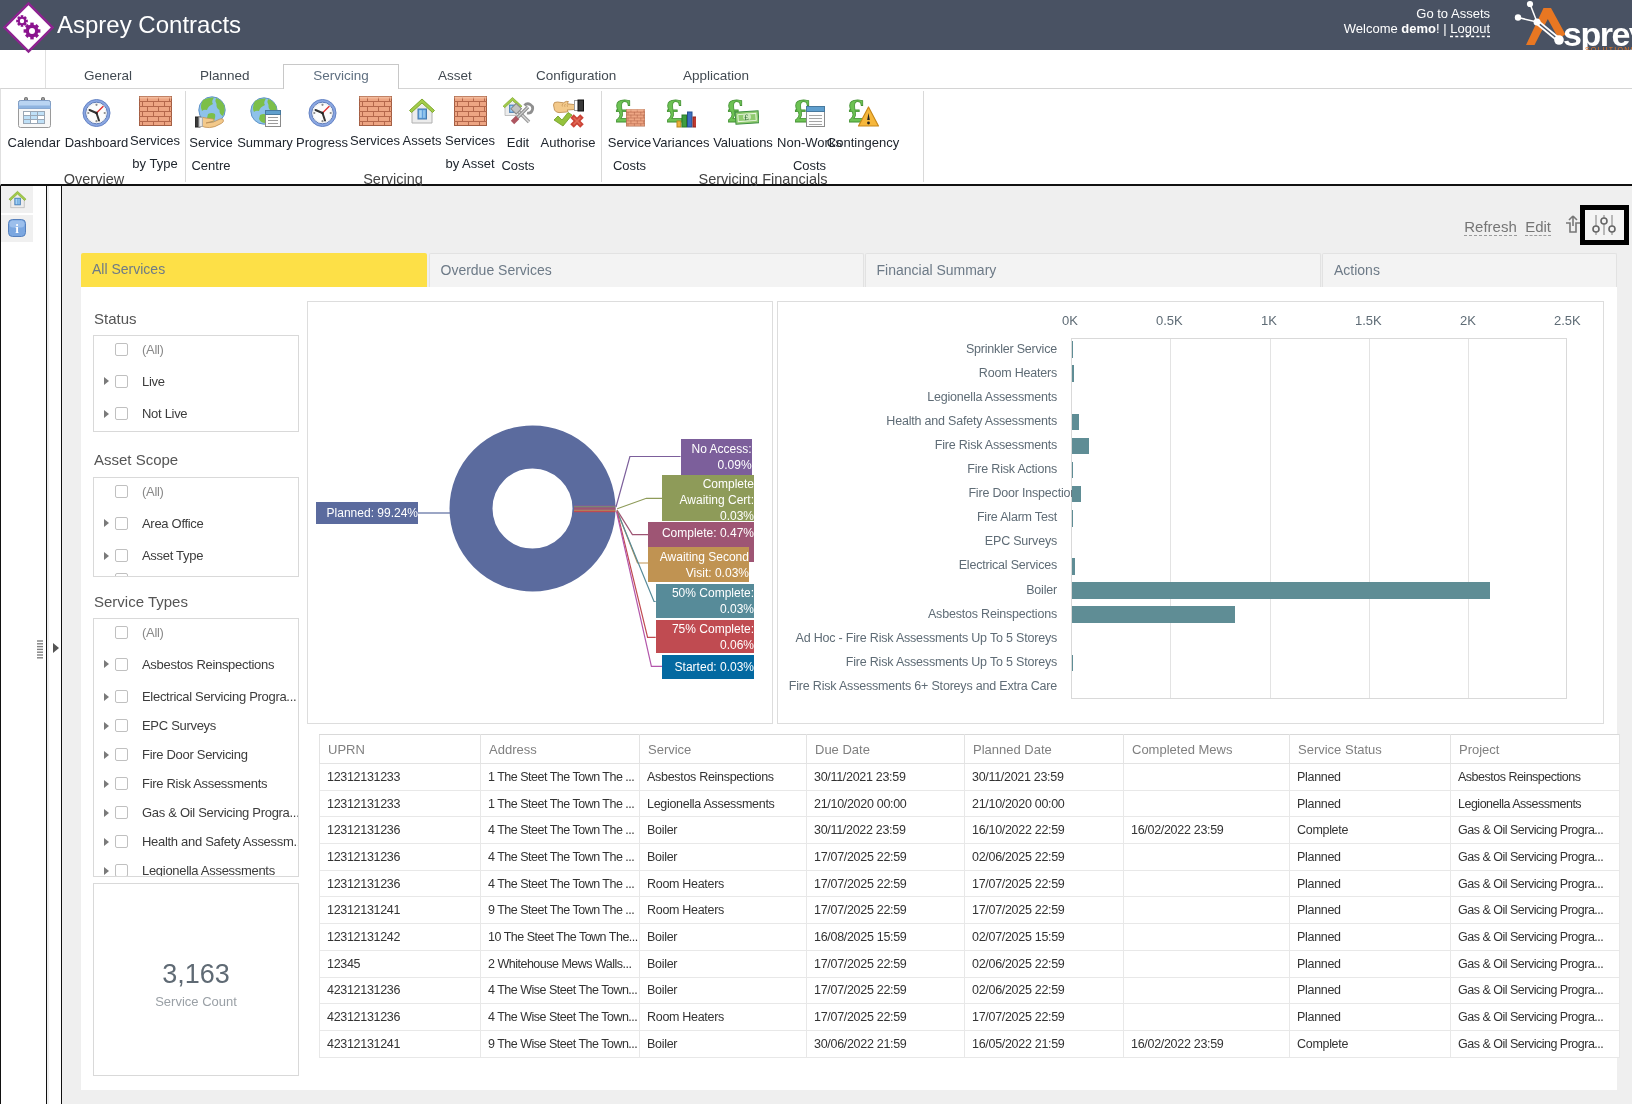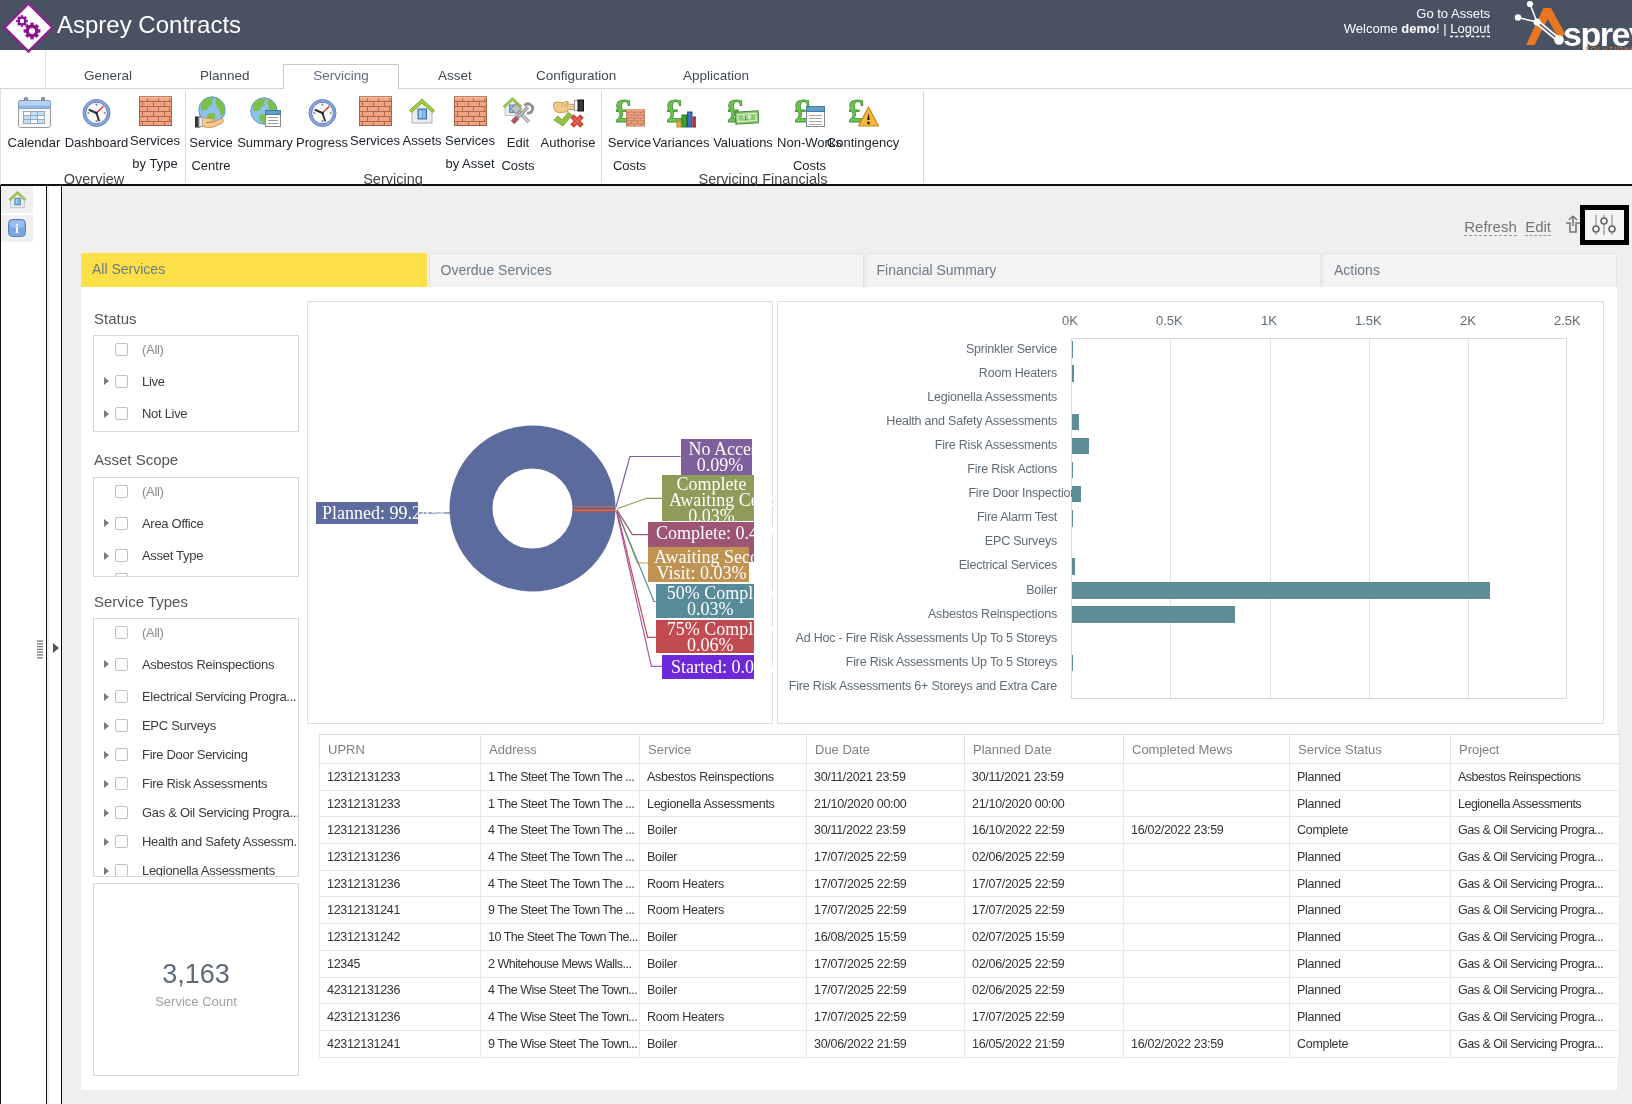--- a/index.html
+++ b/index.html
@@ -25,21 +25,21 @@
 
 #content { position:absolute; left:0; top:186px; width:1632px; height:918px; background:#efefef; border-left:1.2px solid #111; }
 #rail { position:absolute; left:0; top:0; width:46px; height:918px; background:#fff; border-right:1.5px solid #111; }
 #rail2 { position:absolute; left:47.5px; top:0; width:13px; height:918px; background:#fff; border-right:1.5px solid #111; }
 .railcell { position:absolute; left:0; width:32px; height:27px; background:#f0f0f0; }
 #panel { position:absolute; left:80px; top:101px; width:1536px; height:803px; background:#fff; }
 .dtab { position:absolute; top:66.5px; height:34.5px; background:#f3f3f3; border:1px solid #e2e2e2; border-bottom:none; border-radius:2px 2px 0 0; font-size:14px; color:#6d7a87; line-height:33px; padding-left:11px; }
 .dtab.on { background:#fde047; border:none; }
 #refreshbar { position:absolute; right:81px; top:32px; color:#757575; font-size:15px; }
 .chartpanel { position:absolute; background:#fff; border:1px solid #ddd; }
-.dlabel { position:absolute; color:#fff; font-size:18px; line-height:16px; text-align:center; white-space:nowrap;font-family:Liberation Serif, serif; }
+.dlabel { position:absolute; color:#fff; font-size:12px; line-height:16px; text-align:right; white-space:nowrap; }
 .bcat { position:absolute; right:0; font-size:12.5px; letter-spacing:-0.2px; color:#5f6c76; text-align:right; white-space:nowrap; }
 .bax { position:absolute; font-size:13px; color:#5f6c76; }
 .bbar { position:absolute; background:#5f8d95; height:16.5px; }
 .bgrid { position:absolute; top:0; bottom:0; width:1px; background:#e3e3e3; }
 .flabel { position:absolute; font-size:15px; color:#555; }
 .fbox { position:absolute; left:92px; width:206px; background:#fff; border:1px solid #d9d9d9; overflow:hidden; }
 .frow { position:relative; height:29px; }
 .frow .cb { position:absolute; left:21px; top:7px; width:13px; height:13px; border:1px solid #c0c0c0; border-radius:2px; background:#fff; }
 .frow .tri { position:absolute; left:10px; top:10px; width:0; height:0; border-top:4.5px solid transparent; border-bottom:4.5px solid transparent; border-left:5.5px solid #7a7a7a; }
 .frow .lbl { position:absolute; left:48px; top:6.5px; font-size:13px; letter-spacing:-0.3px; color:#3c3c3c; white-space:nowrap; }
@@ -536,21 +536,21 @@
         <path d="M308.5 209.6 L343.4 364.4 L354 364.4" stroke="#b356ab"></path>
       </g>
     </svg>
     <div class="dlabel" style="left:8px;top:200px;width:102px;height:22px;line-height:22px;background:#5b6b9e;padding-left:6px;">Planned: 99.24%</div>
     <div class="dlabel" style="left:372.6px;top:136.7px;width:71px;height:36px;padding-top:2px;background:#7c5f9b;padding-left:8px;">No Access:<br>0.09%</div>
     <div class="dlabel" style="left:354px;top:172.7px;width:92px;height:46.4px;padding-top:1px;background:#8e9b59;padding-left:7px;">Complete<br>Awaiting Cert:<br>0.03%</div>
     <div class="dlabel" style="left:340.1px;top:220.4px;width:105.9px;height:40px;line-height:23.6px;background:#9e5574;padding-left:8px;">Complete: 0.47%</div>
     <div class="dlabel" style="left:340.1px;top:245px;width:100.9px;height:35px;padding-top:2px;background:#c09352;padding-left:6px;">Awaiting Second<br>Visit: 0.03%</div>
     <div class="dlabel" style="left:347.7px;top:282px;width:98.3px;height:33.5px;padding-top:1px;background:#578b99;padding-left:11px;">50% Complete:<br>0.03%</div>
     <div class="dlabel" style="left:347.7px;top:317.5px;width:98.3px;height:33.5px;padding-top:1px;background:#c04b51;padding-left:11px;">75% Complete:<br>0.06%</div>
-    <div class="dlabel" style="left:354px;top:353px;width:92px;height:24px;line-height:24px;background:#6d28d9;padding-left:9px;">Started: 0.03%</div>
+    <div class="dlabel" style="left:354px;top:353px;width:92px;height:24px;line-height:24px;background:#0369a1;padding-left:9px;">Started: 0.03%</div>
   </div>
 
   <div class="chartpanel" style="left:776px;top:115px;width:827px;height:423px;">
     <div class="bax" style="left:284px;top:11px;">0K</div>
     <div class="bax" style="left:378px;top:11px;">0.5K</div>
     <div class="bax" style="left:483px;top:11px;">1K</div>
     <div class="bax" style="left:577px;top:11px;">1.5K</div>
     <div class="bax" style="left:682px;top:11px;">2K</div>
     <div class="bax" style="left:776px;top:11px;">2.5K</div>
     <div style="position:absolute;left:292.5px;top:35.5px;width:496.5px;height:361.5px;border:1px solid #d9d9d9;">

